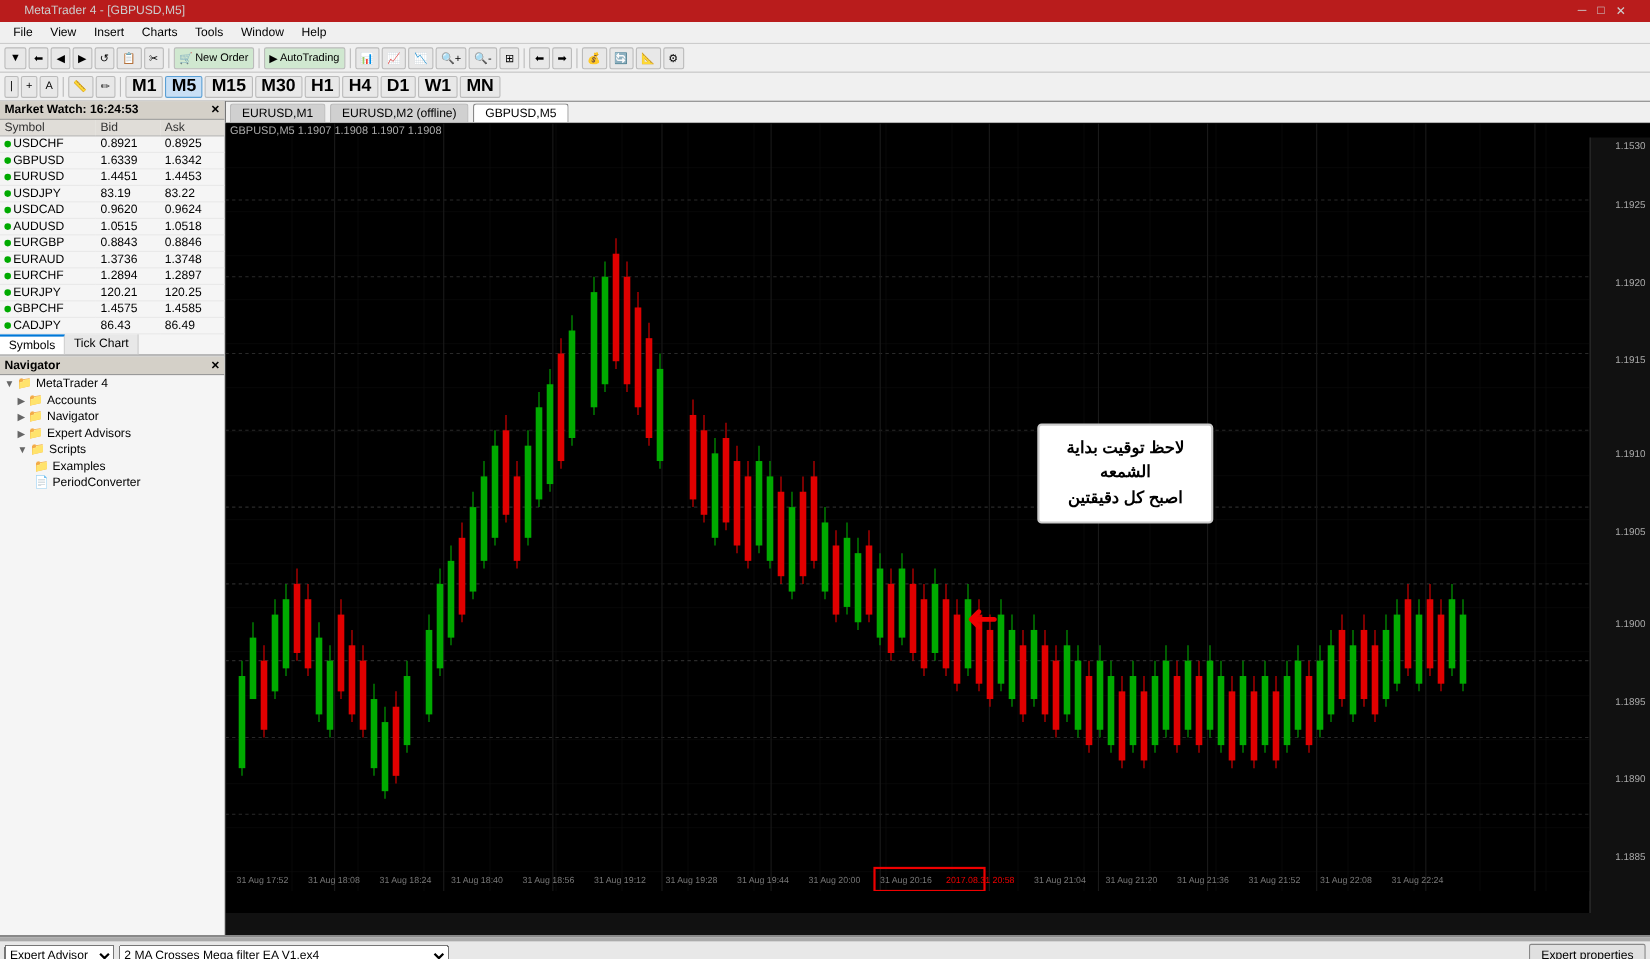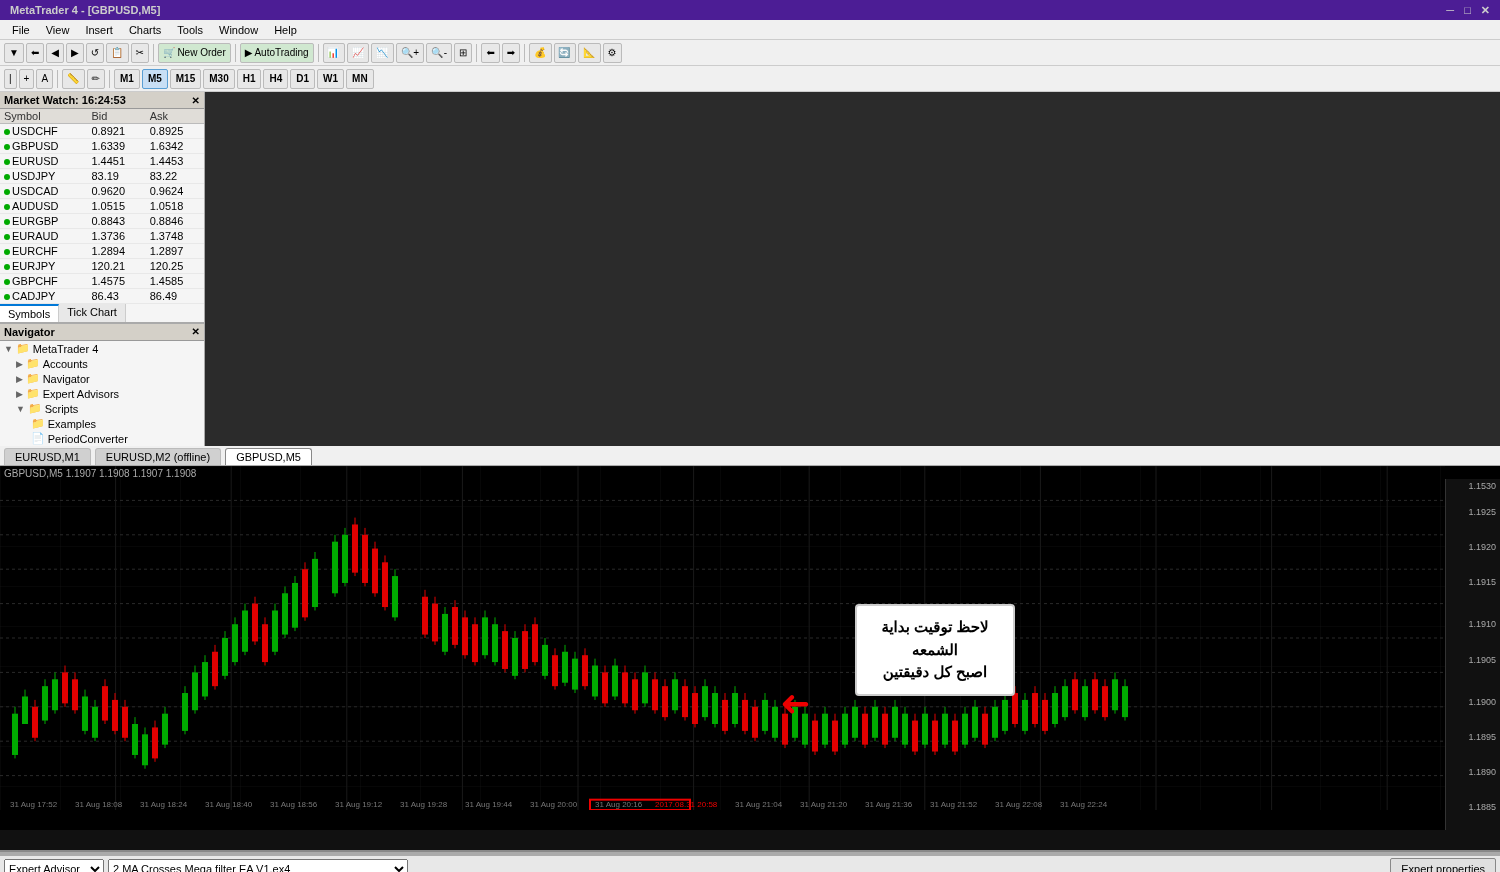--- a/index.html
+++ b/index.html
@@ -1,36 +1,36 @@
 <!DOCTYPE html>
 <html><head>
   <meta charset="utf-8">
   <style>
     * { margin: 0; padding: 0; box-sizing: border-box; }
     body { width: 1500px; height: 872px; overflow: hidden; background: #2b2b2b; font-family: 'Segoe UI', Tahoma, Arial, sans-serif; font-size: 11px; color: #000; }
 
     
-    #titlebar { background: #4c1d95; color: #ccc; height: 20px; display: flex; align-items: center; justify-content: space-between; padding: 0 10px; font-size: 11px; font-weight: bold; }
+    #titlebar { background: #b91c1c; color: #ccc; height: 20px; display: flex; align-items: center; justify-content: space-between; padding: 0 22px; font-size: 11px; }
 
     
     #menubar { background: #f0f0f0; height: 20px; display: flex; align-items: center; padding: 0 4px; border-bottom: 1px solid #ccc; }
     #menubar span { padding: 0 8px; cursor: pointer; font-size: 11px; color: #000; }
 
     
     #toolbar { background: #f0f0f0; height: 26px; display: flex; align-items: center; padding: 0 4px; border-bottom: 1px solid #ccc; gap: 2px; }
     .tb-btn { background: #e8e8e8; border: 1px solid #bbb; border-radius: 2px; padding: 1px 4px; cursor: pointer; font-size: 10px; height: 20px; display: flex; align-items: center; gap: 2px; white-space: nowrap; }
     .tb-sep { width: 1px; height: 18px; background: #bbb; margin: 0 2px; }
-    .tb-period { background: #e8e8e8; border: 1px solid #bbb; border-radius: 2px; padding: 1px 5px; cursor: pointer; font-size: 10px; height: 20px; display: flex; align-items: center; font-weight: bold; }
+    .tb-period { background: #e8e8e8; border: 1px solid #bbb; border-radius: 2px; padding: 1px 5px; cursor: pointer; font-size: 16px; height: 20px; display: flex; align-items: center; font-weight: bold; }
     .tb-period.active { background: #c8dff5; border-color: #5a9fd4; }
 
     
     #toolbar2 { background: #f0f0f0; height: 26px; display: flex; align-items: center; padding: 0 4px; border-bottom: 1px solid #ccc; gap: 2px; }
 
     
-    #main { display: flex; height: calc(872px - 20px - 20px - 26px - 26px - 22px); flex-direction: column; }
+    #main { display: flex; height: calc(872px - 20px - 20px - 26px - 26px - 22px); }
 
     
     #left-panel { width: 205px; background: #f5f5f5; border-right: 1px solid #aaa; display: flex; flex-direction: column; flex-shrink: 0; }
 
     
     #market-watch { flex-shrink: 0; }
     #mw-header { background: #d4d0c8; border-bottom: 1px solid #999; padding: 2px 4px; font-size: 11px; font-weight: bold; display: flex; justify-content: space-between; align-items: center; }
     #mw-table { width: 100%; border-collapse: collapse; font-size: 11px; }
     #mw-table th { background: #e0ddd8; border-bottom: 1px solid #bbb; padding: 1px 4px; text-align: left; font-weight: normal; color: #333; }
     #mw-table td { padding: 1px 4px; border-bottom: 1px solid #e8e8e8; }

